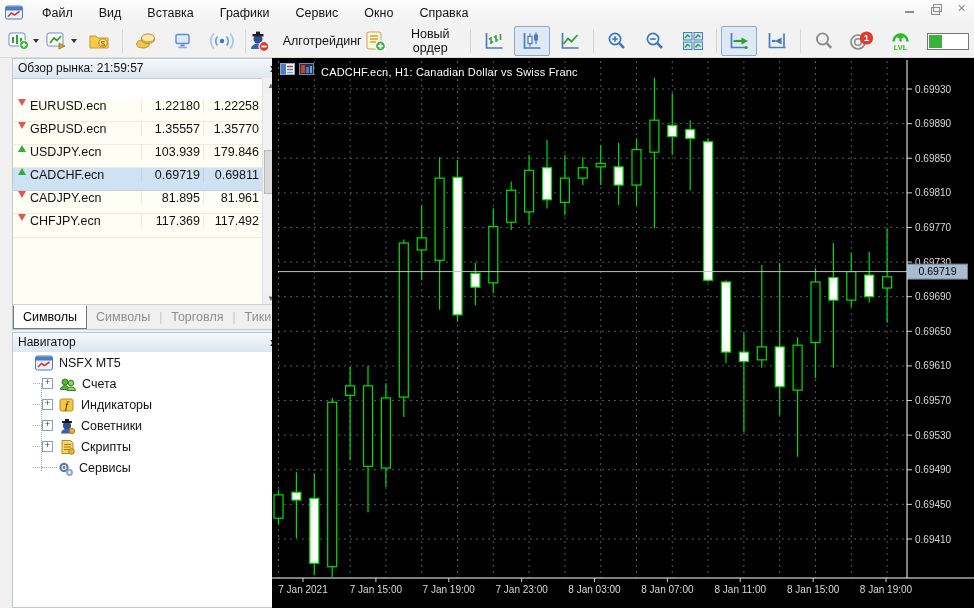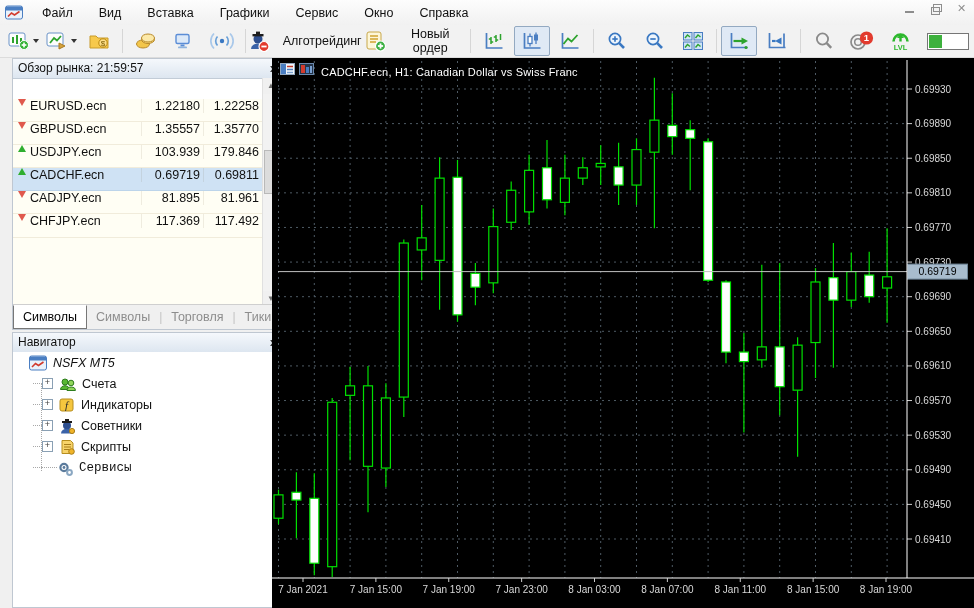--- a/index.html
+++ b/index.html
@@ -384,21 +384,21 @@
       </div>
   </div>
 
   <div class="panel" id="panel-nav">
     <div class="panel-header">
       <span>Навигатор</span>
       <span class="panel-close">x</span>
     </div>
     <div id="nav-tree">
       <div id="treeline"></div>
-    <div class="tree-row" style="padding-left: 16px; font-style: italic;">
+    <div class="tree-row" style="padding-left: 22px;">
           <span class="icon">
             <svg width="18" height="16">
               <rect x="0.5" y="1" width="17" height="14" rx="2" fill="#eaf2fb" stroke="#4a7ec2"></rect>
               <rect x="1" y="1.5" width="16" height="4" fill="#4a7ec2"></rect>
               <polyline points="3,12 6.5,8.5 9.5,10.5 14.5,7" stroke="#d23b2e" stroke-width="1.6" fill="none"></polyline>
             </svg>
           </span>
           <span>NSFX MT5</span>
         </div>
         <div class="tree-row" style="padding-left: 20px;">
@@ -446,21 +446,21 @@
             <svg width="16" height="16">
               <path d="M3 1.5 h8.5 l2.5 2.5 v10.5 h-11 z" fill="#f7d36a" stroke="#b78e1e"></path>
               <line x1="5" y1="5.5" x2="12" y2="5.5" stroke="#a87d1a"></line>
               <line x1="5" y1="8" x2="12" y2="8" stroke="#a87d1a"></line>
               <line x1="5" y1="10.5" x2="10" y2="10.5" stroke="#a87d1a"></line>
               <circle cx="12.5" cy="12.5" r="2.8" fill="#f0b429" stroke="#a87d1a"></circle>
             </svg>
           </span>
           <span>Скрипты</span>
         </div>
-        <div class="tree-row" style="padding-left: 20px; font-family: Liberation Mono, monospace;">
+        <div class="tree-row" style="padding-left: 20px;">
           <span class="stub"></span>
           <span style="width:15px" class="stub"></span>
           <span class="icon">
             <svg width="16" height="16">
               <circle cx="7" cy="7.5" r="3.6" fill="none" stroke="#5b7b9c" stroke-width="2.2"></circle>
               <circle cx="7" cy="7.5" r="1.4" fill="#5b7b9c"></circle>
               <circle cx="12.5" cy="12.5" r="2.4" fill="none" stroke="#8aa7c2" stroke-width="2"></circle>
             </svg>
           </span>
           <span>Сервисы</span>

